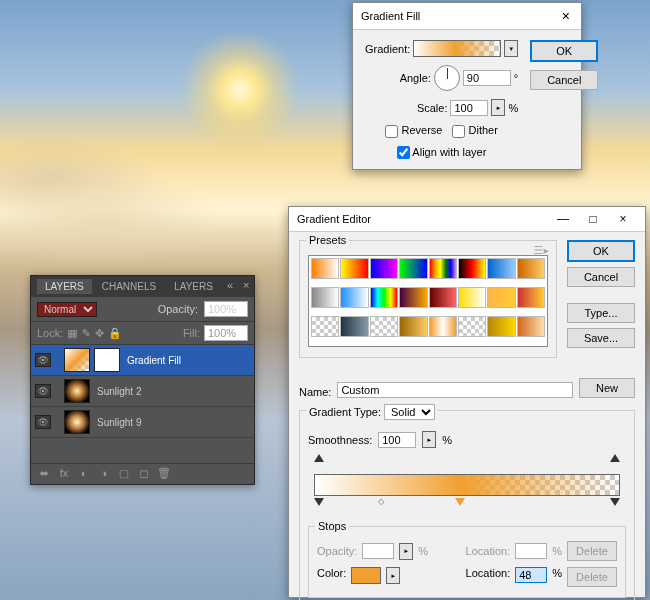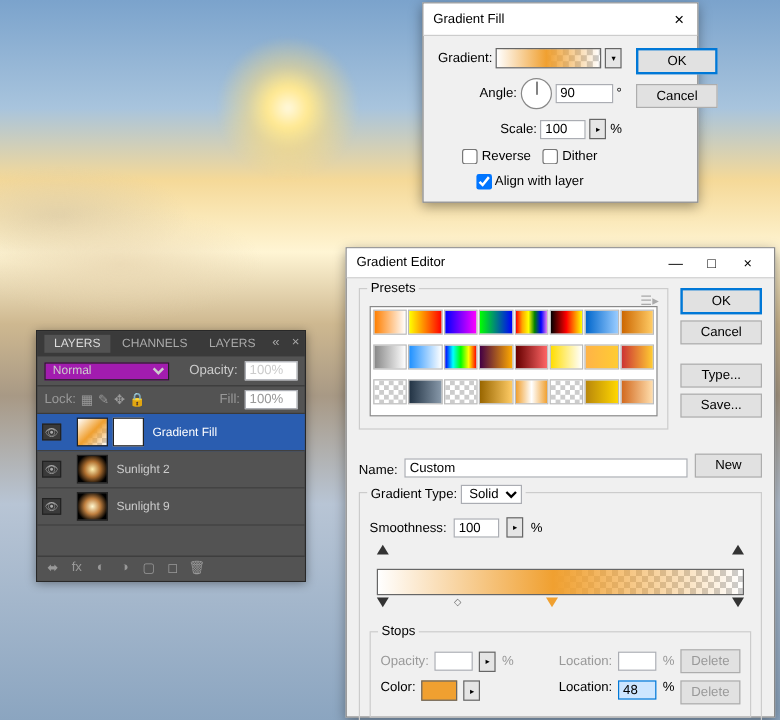--- a/index.html
+++ b/index.html
@@ -6,21 +6,21 @@
 body{width:650px;height:600px;position:relative;overflow:hidden;background:linear-gradient(180deg,#7ba3cc 0%,#a8c4dd 15%,#f5d998 25%,#fff5d4 35%,#ceb890 45%,#a89985 55%,#b8c5d5 70%,#8ba5c0 100%)}
 .bg-sun{position:absolute;top:30px;left:180px;width:120px;height:120px;background:radial-gradient(circle,#fff9e0 0%,#ffe890 20%,rgba(255,220,120,0.5) 40%,transparent 70%);filter:blur(2px)}
 .bg-clouds{position:absolute;inset:0;background:radial-gradient(ellipse 200px 80px at 100px 220px,#e8d5b0 0%,transparent 60%),radial-gradient(ellipse 150px 60px at 500px 100px,#d5e0ed 0%,transparent 60%),radial-gradient(ellipse 180px 70px at 50px 180px,#d8c8a5 0%,transparent 60%);opacity:0.7}
 .panel{position:absolute;background:#535353;border:1px solid #282828;box-shadow:0 2px 8px rgba(0,0,0,0.4);color:#ccc}
 .panel-header{background:#3a3a3a;padding:3px 6px;display:flex;gap:2px;align-items:flex-start}
 .panel-tab{padding:2px 8px;color:#aaa;font-size:10px;cursor:pointer}
 .panel-tab.active{background:#535353;color:#ddd}
 .panel-close{margin-left:auto;color:#aaa;cursor:pointer;padding:0 4px}
 .layers-panel{left:30px;top:275px;width:225px;height:210px}
 .layers-toolbar{padding:4px 6px;display:flex;align-items:center;gap:6px;border-bottom:1px solid #3a3a3a}
-.layers-toolbar select{background:#a21caf;color:#ccc;border:1px solid #222;font-size:10px;padding:1px 2px;width:104px}
+.layers-toolbar select{background:#7f1d1d;color:#ccc;border:1px solid #222;font-size:10px;padding:1px 2px;width:60px}
 .layers-lockrow{padding:3px 6px;display:flex;align-items:center;gap:4px;border-bottom:1px solid #3a3a3a;font-size:10px;color:#999}
 .spacer{flex:1}
 .layer-row{display:flex;align-items:center;padding:3px 4px;gap:4px;border-bottom:1px solid #404040}
 .layer-row.selected{background:#2a5db0;color:#fff}
 .layer-eye{width:16px;height:14px;background:#3a3a3a;border:1px solid #222;display:flex;align-items:center;justify-content:center}
 .layer-eye::after{content:"\1F441";font-size:9px;color:#aaa}
 .layer-thumb{width:26px;height:24px;border:1px solid #222;background:#888}
 .layer-mask{width:26px;height:24px;border:1px solid #222;background:#fff}
 .layer-name{font-size:10px;padding-left:3px}
 .layers-footer{position:absolute;bottom:0;left:0;right:0;padding:3px 6px;display:flex;gap:6px;background:#535353;border-top:1px solid #3a3a3a}

